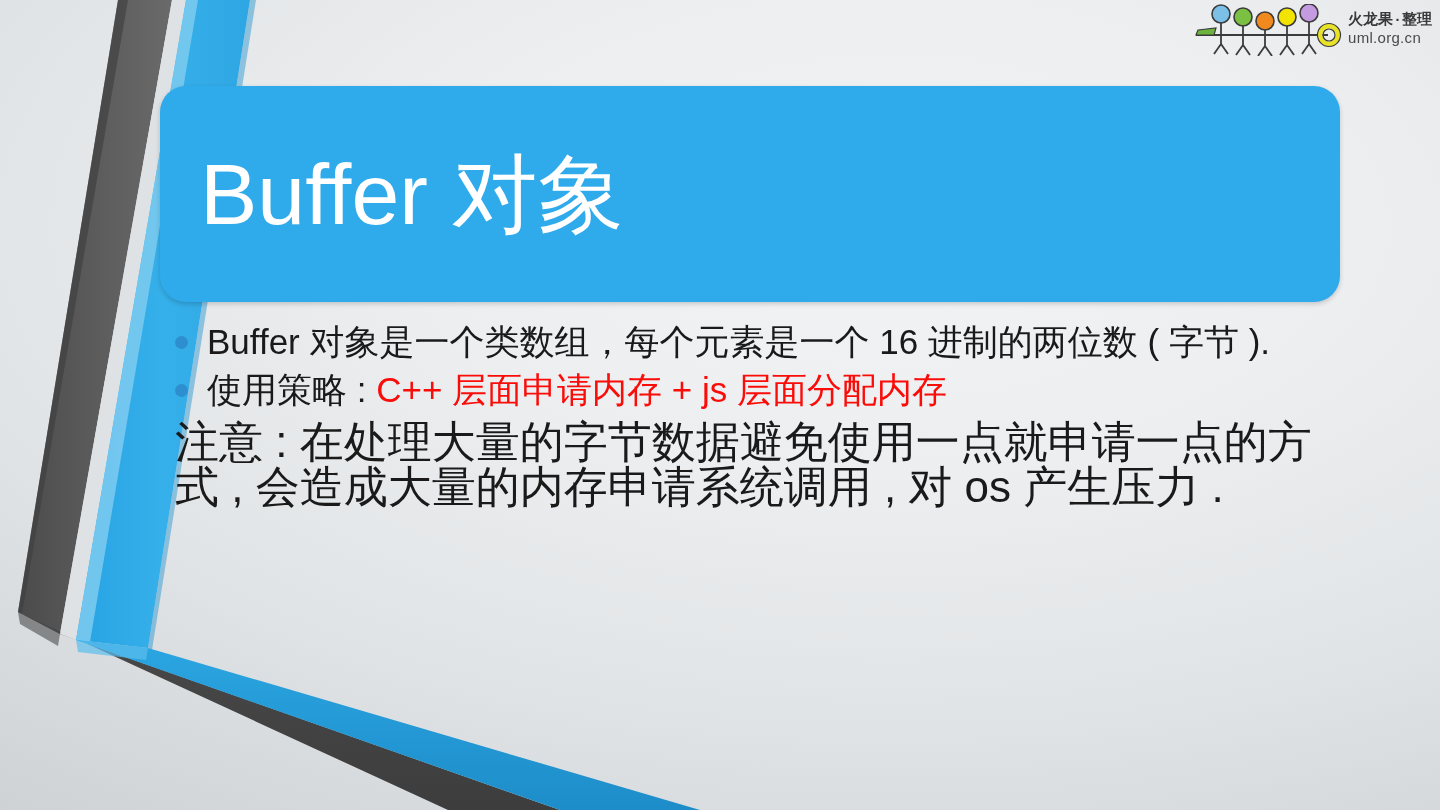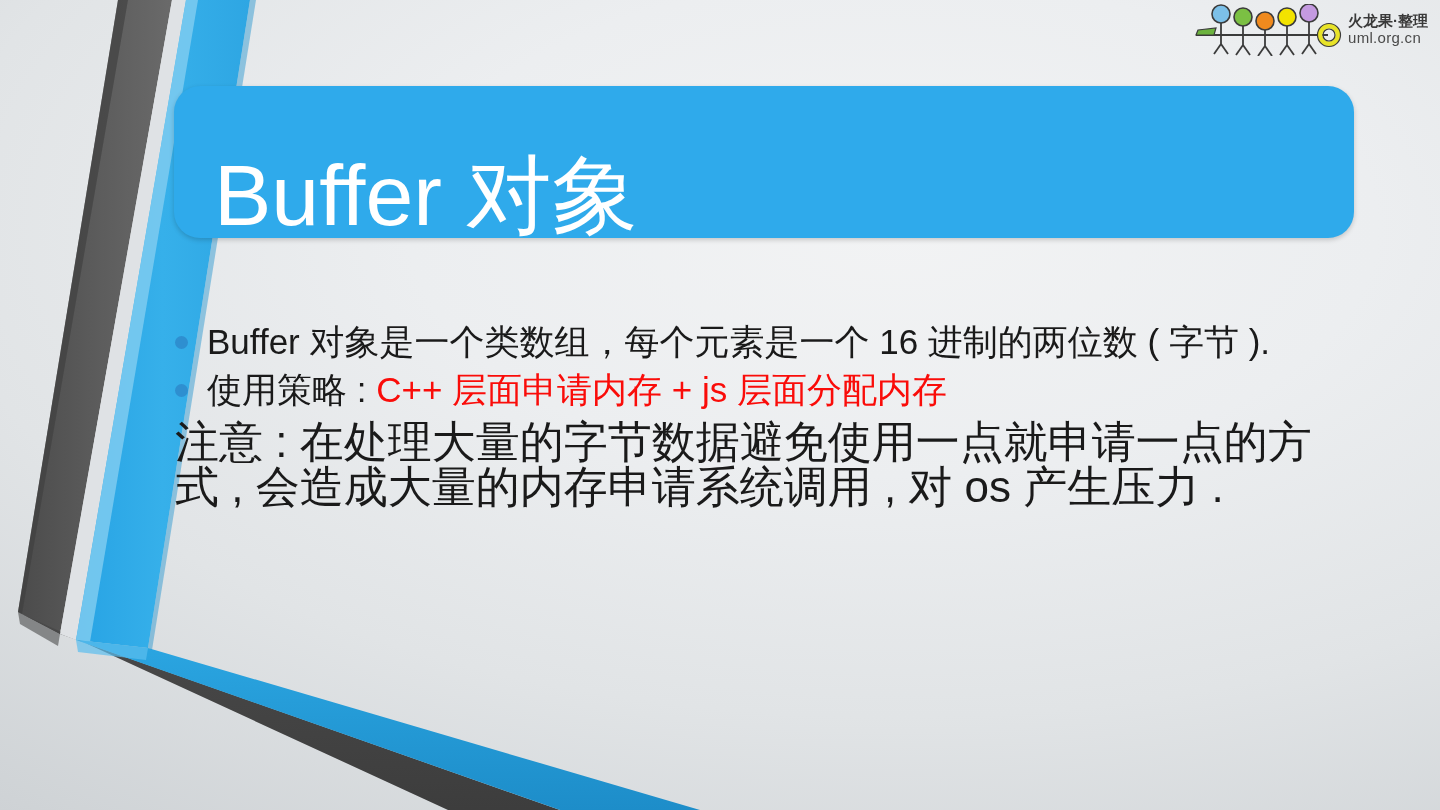--- a/index.html
+++ b/index.html
@@ -20,29 +20,29 @@
   .frame {
     position: absolute;
     left: 0; top: 0;
     width: 1440px; height: 810px;
     pointer-events: none;
   }
 
   
   .title-box {
     position: absolute;
-    left: 174px;
+    left: 160px;
     top: 86px;
     width: 1180px;
-    height: 152px;
+    height: 216px;
     background: #2faaeb;
     border-radius: 26px;
     box-shadow: 0 2px 5px rgba(0,0,0,0.18);
     display: flex;
-    align-items: flex-end;
+    align-items: center;
   }
   .title-text {
     color: #ffffff;
     font-size: 86px;
     font-weight: 400;
     line-height: 1;
     letter-spacing: 0px;
     padding-left: 40px;
     white-space: nowrap;
   }
@@ -104,20 +104,21 @@
   }
   .logo-text {
     margin-left: 2px;
     line-height: 1.12;
   }
   .logo-cn {
     font-size: 15px;
     font-weight: bold;
     color: #3a3a3a;
     white-space: nowrap;
+    font-family: Liberation Mono, monospace;
   }
   .logo-url {
     font-size: 15px;
     color: #4a4a4a;
     white-space: nowrap;
     letter-spacing: 0.3px;
   }
 </style>
 </head>
 <body>

